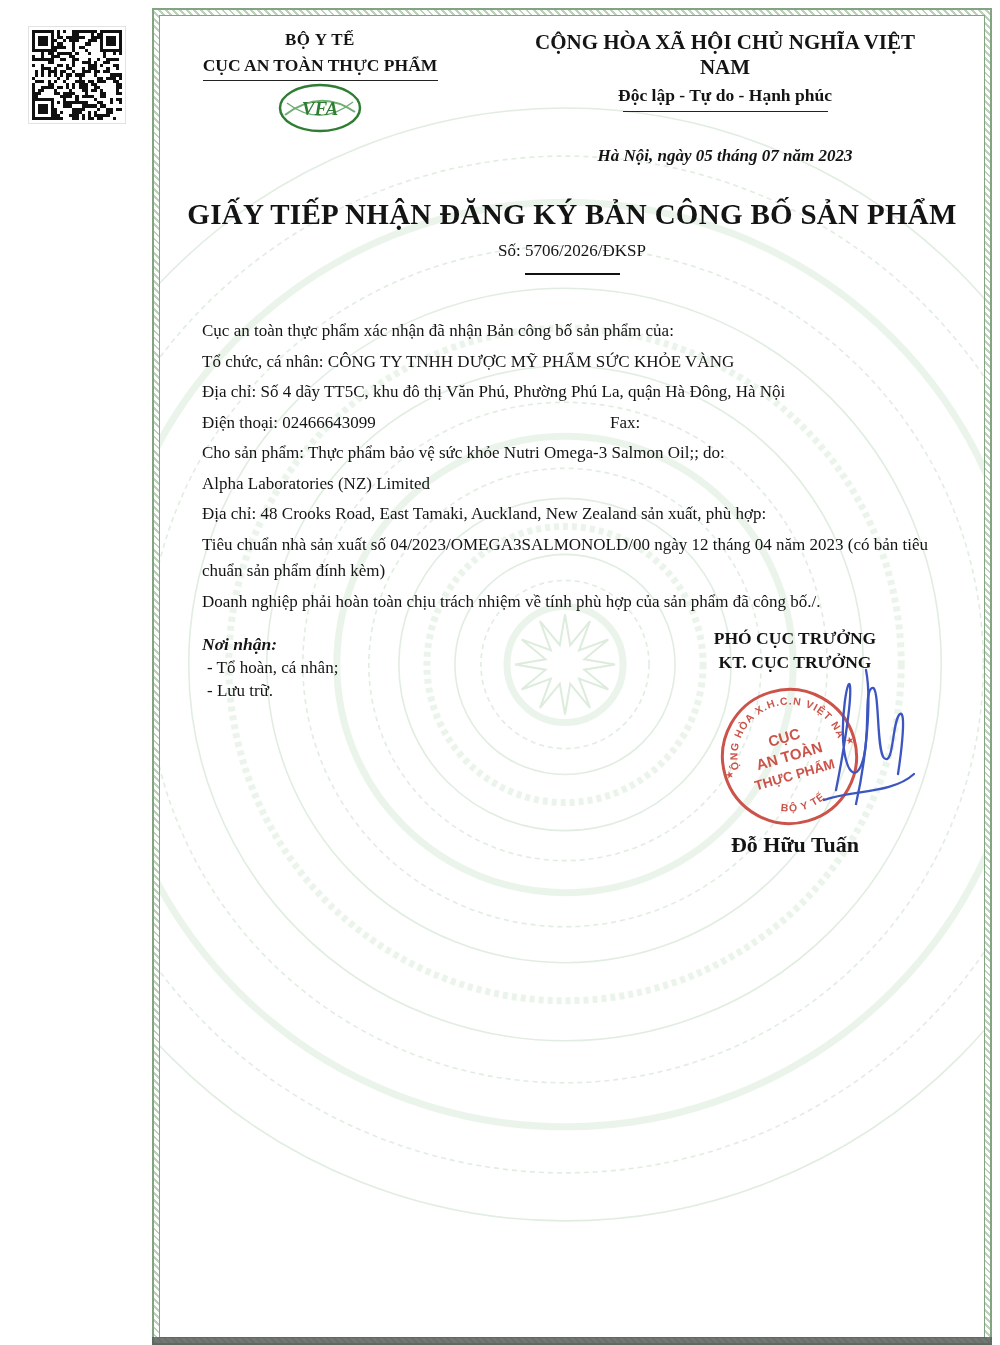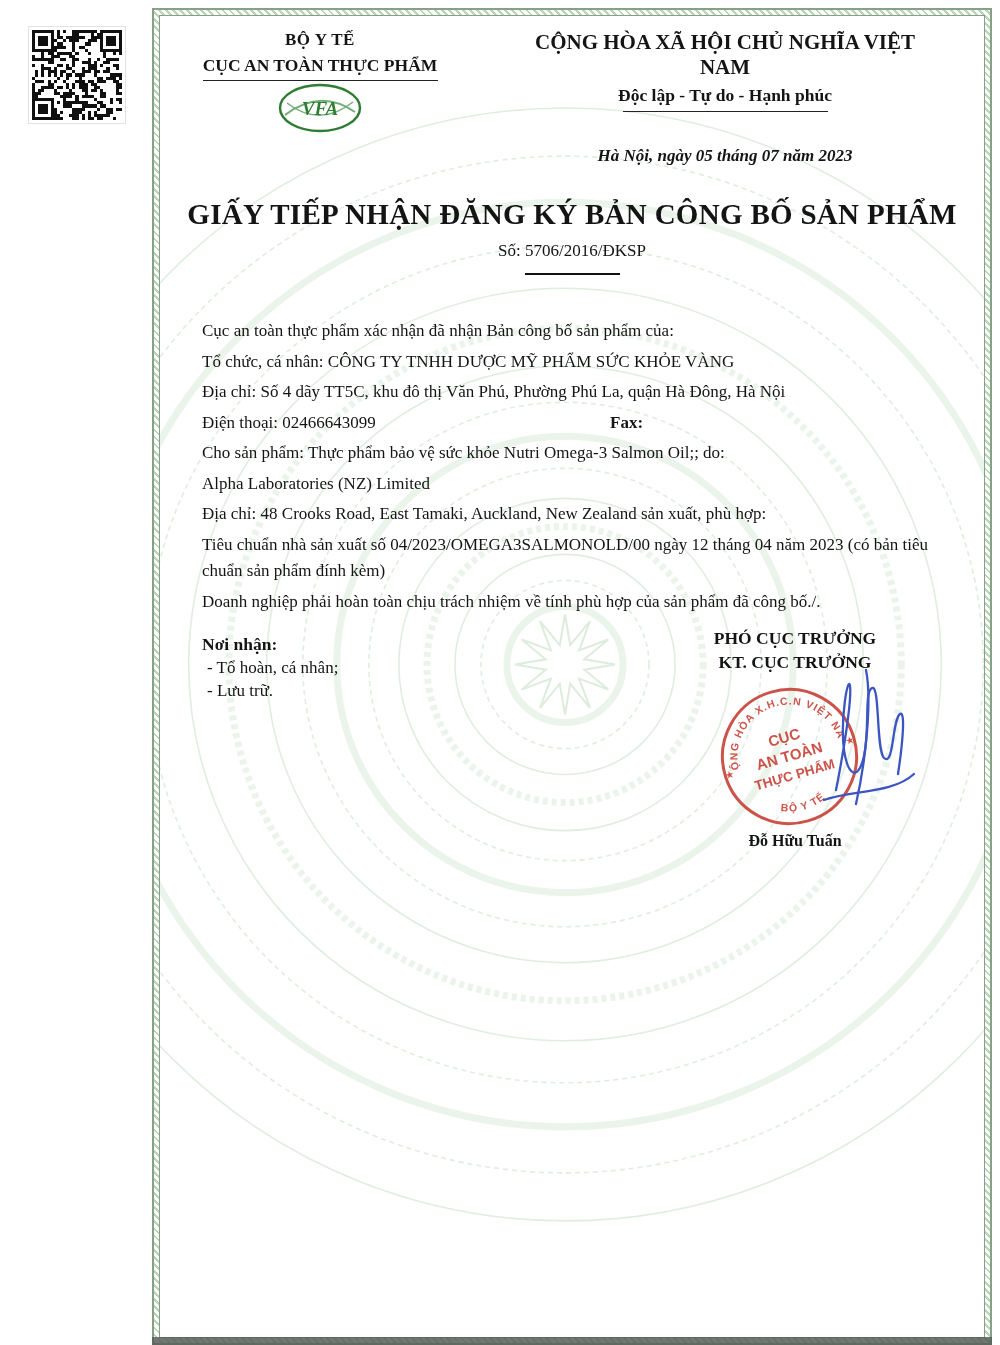--- a/index.html
+++ b/index.html
@@ -38,44 +38,44 @@
   
   .title-block{position:absolute;left:0;top:182px;width:100%;text-align:center;}
   .doc-title{margin:0;font-size:29px;font-weight:bold;letter-spacing:.3px;}
   .doc-number{margin-top:10px;font-size:17px;}
   .num-rule{width:95px;border-top:2px solid #111;margin:12px auto 0;}
 
   
   .body-block{position:absolute;left:42px;right:30px;top:298px;font-size:17px;line-height:26.5px;}
   .body-block p{margin:4px 0 1px;}
   .row{position:relative;}
-  .fax{position:absolute;left:408px;top:0;font-weight:bold;}
+  .fax{position:absolute;left:408px;top:0;}
 
   
   .recipients{position:absolute;left:42px;top:618px;font-size:17px;}
-  .nn{font-size:17.5px;font-weight:bold;margin-bottom:3px;}
+  .nn{font-size:17.5px;font-weight:bold;font-style:italic;margin-bottom:3px;}
   .recipients p{margin:0 0 3px;padding-left:5px;}
   .signer{position:absolute;left:455px;top:610px;width:360px;text-align:center;
           font-size:17.5px;font-weight:bold;line-height:24px;}
 
   .stamp{position:absolute;left:547px;top:658px;width:165px;height:165px;
          transform:rotate(-16deg);opacity:.92;}
   .st-arc{font-size:10.5px;font-weight:bold;fill:#c8453a;letter-spacing:1px;
           font-family:"Liberation Sans","DejaVu Sans",sans-serif;}
   .st-c1{font-size:15px;font-weight:bold;fill:#c8453a;text-anchor:middle;
          font-family:"Liberation Sans","DejaVu Sans",sans-serif;}
   .st-c2{font-size:13.5px;font-weight:bold;fill:#c8453a;text-anchor:middle;
          font-family:"Liberation Sans","DejaVu Sans",sans-serif;}
   .st-star{font-size:10px;fill:#c8453a;text-anchor:middle;}
 
   .signature{position:absolute;left:648px;top:648px;width:115px;height:150px;}
   .signature path{fill:none;stroke:#3c55c0;stroke-width:2.3;stroke-linecap:round;}
 
   .signer-name{position:absolute;left:490px;top:816px;width:290px;text-align:center;
-               font-size:16px;font-weight:bold;}
+               font-size:22px;font-weight:bold;}
 
   .vfa-text{font-size:19px;font-weight:bold;font-style:italic;fill:#2f7d32;text-anchor:middle;}
 </style>
 </head>
 <body>
 
 <div class="page">
 
   <div class="qr-box">
     <svg id="qr" viewBox="0 0 29 29" xmlns="http://www.w3.org/2000/svg">
@@ -532,21 +532,21 @@
 
         <div class="header-right">
           <div class="hr1">CỘNG HÒA XÃ HỘI CHỦ NGHĨA VIỆT NAM</div>
           <div class="hr2">Độc lập - Tự do - Hạnh phúc</div>
           <div class="hr-rule"></div>
           <div class="dateline">Hà Nội, ngày 05 tháng 07 năm 2023</div>
         </div>
 
         <div class="title-block">
           <h1 class="doc-title">GIẤY TIẾP NHẬN ĐĂNG KÝ BẢN CÔNG BỐ SẢN PHẨM</h1>
-          <div class="doc-number">Số: 5706/2016/ĐKSP</div>
+          <div class="doc-number">Số: 5706/2026/ĐKSP</div>
           <div class="num-rule"></div>
         </div>
 
         <div class="body-block">
           <p>Cục an toàn thực phẩm xác nhận đã nhận Bản công bố sản phẩm của:</p>
           <p>Tổ chức, cá nhân: CÔNG TY TNHH DƯỢC MỸ PHẨM SỨC KHỎE VÀNG</p>
           <p>Địa chỉ: Số 4 dãy TT5C, khu đô thị Văn Phú, Phường Phú La, quận Hà Đông, Hà Nội</p>
           <p class="row">
             <span>Điện thoại: 02466643099</span>
             <span class="fax">Fax:</span>

